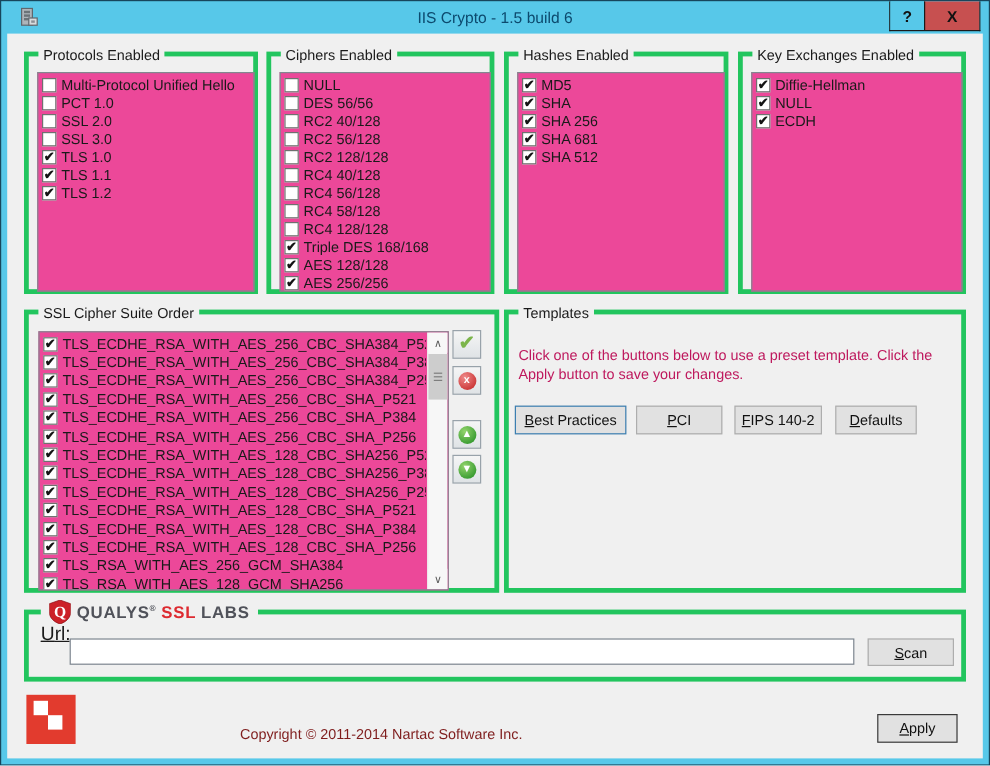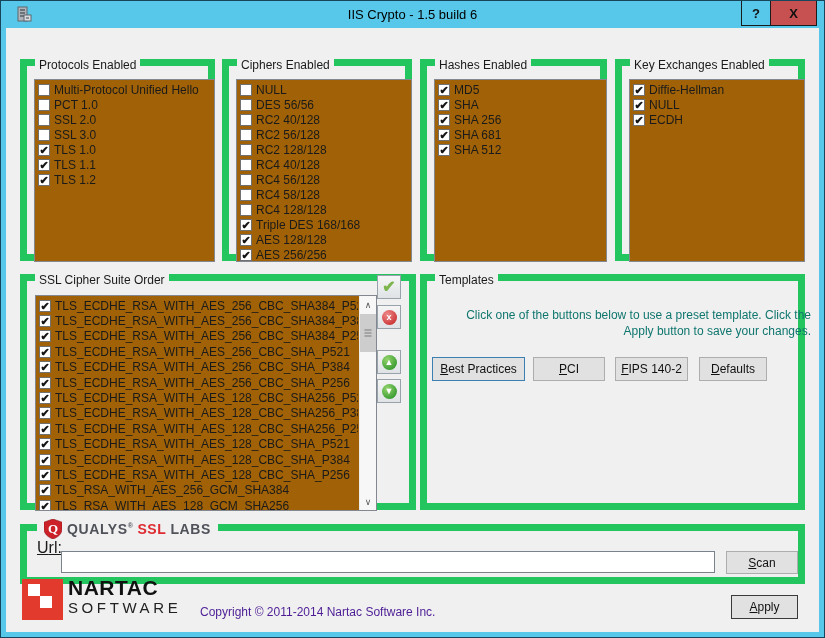--- a/index.html
+++ b/index.html
@@ -6,30 +6,30 @@
   *{box-sizing:border-box;}
   .window{
     position:relative;width:825px;height:638px;
     background:#57c8e9;border:1px solid #17465c;
     font-family:"Liberation Sans",sans-serif;color:#1a1a1a;
     overflow:hidden;
   }
   
   .titlebar{position:absolute;left:0;top:0;right:0;height:27px;}
   .app-icon{position:absolute;left:15px;top:5px;width:16px;height:16px;}
-  .title-text{position:absolute;left:0;right:0;top:6px;text-align:center;font-size:13px;color:#000000;}
+  .title-text{position:absolute;left:0;right:0;top:6px;text-align:center;font-size:13px;color:#0c4a6e;}
   .win-controls{position:absolute;top:0;right:7px;height:25px;display:flex;border:1px solid #1b1b1b;border-top:none;}
   .win-btn{display:flex;align-items:center;justify-content:center;font-weight:bold;font-size:13px;color:#111;cursor:default;}
   .help-btn{width:28px;background:#57c8e9;}
   .close-btn{width:46px;background:#c75050;border-left:1px solid #1b1b1b;}
   
   .client{position:absolute;left:5px;right:5px;top:27px;bottom:5px;background:#f0f0f0;}
-  .groupbox{position:absolute;border:7px solid #22c55e;margin-top:16px;}
+  .groupbox{position:absolute;border:4px solid #22c55e;}
   .gb-title{position:absolute;top:-8px;left:8px;background:#f0f0f0;padding:0 4px;font-size:12px;line-height:14px;white-space:nowrap;}
-  .listbox{position:absolute;background:#a16207;border:1px solid #828790;overflow:hidden;}
+  .listbox{position:absolute;background:#ec4899;border:1px solid #828790;overflow:hidden;}
   .rows{position:absolute;left:1px;top:2px;right:1px;bottom:1px;}
   .check-row{display:flex;align-items:center;height:15px;padding-left:2px;font-size:12px;white-space:nowrap;}
   .suite .check-row{height:15.4px;}
   .cb{flex:none;width:12px;height:12px;border:1px solid #707070;background:#fff;margin-right:4px;
       font-size:11px;line-height:10px;font-weight:bold;color:#141414;text-align:center;overflow:visible;}
   .cb-label{overflow:hidden;}
   
   .scrollbar{position:absolute;top:0;right:0;bottom:0;width:17px;background:#f7f7f7;border-left:1px solid #ececec;}
   .sb-btn{position:absolute;left:0;right:0;height:17px;display:flex;align-items:center;justify-content:center;
           color:#5a5a5a;font-size:9px;background:#f7f7f7;}
@@ -40,42 +40,42 @@
   
   .tool-btn{position:absolute;left:371px;width:24px;height:24px;background:linear-gradient(#f5f5f5,#dfe3e6);
             border:1px solid #98a2aa;display:flex;align-items:center;justify-content:center;}
   .icon-check{font-size:16px;line-height:16px;font-weight:bold;color:#7cb54b;}
   .circle{width:15px;height:15px;border-radius:50%;display:flex;align-items:center;justify-content:center;
           color:#fff;font-weight:bold;font-size:9px;line-height:9px;}
   .circle.red{background:radial-gradient(circle at 35% 30%,#ef8a8a,#c01d1d);}
   .circle.green{background:radial-gradient(circle at 35% 30%,#93d46c,#1d8a1f);}
   .circle .glyph{transform:translateY(-0.5px);}
   
-  .tpl-desc{position:absolute;left:8px;top:26px;width:376px;font-size:12px;line-height:16px;color:#0f766e;text-align:right;}
+  .tpl-desc{position:absolute;left:8px;top:26px;width:376px;font-size:12px;line-height:16px;color:#be185d;}
   .btn{position:absolute;height:24px;background:#e1e1e1;border:1px solid #adadad;font-size:12px;
        display:flex;align-items:center;justify-content:center;color:#111;cursor:default;font-family:"Liberation Sans",sans-serif;}
   .btn.focused{border-color:#3c7fb1;}
   .btn.default{border-color:#3a3a3a;}
   
   .q-brand{position:absolute;top:-12px;left:10px;display:flex;align-items:center;background:#f0f0f0;padding:0 7px;gap:5px;}
   .q-word{font-weight:bold;font-size:14px;letter-spacing:0.6px;color:#50525a;white-space:nowrap;}
   .q-word .reg{font-size:7px;vertical-align:super;color:#50525a;}
   .q-ssl{color:#dd2b31;margin-left:4px;}
   .q-labs{margin-left:4px;}
   .url-label{position:absolute;left:10px;top:8px;font-size:16px;text-decoration:underline;}
   .url-input{position:absolute;left:34px;top:20px;width:654px;height:22px;border:1px solid #7a838c;background:#fff;
              font-size:12px;padding:1px 4px;font-family:"Liberation Sans",sans-serif;outline:none;}
   
   .logo-square{position:absolute;left:16px;top:551px;width:41px;height:41px;background:#e23b2e;}
   .logo-square .sq{position:absolute;background:#fff;width:12px;height:12px;}
   .sq1{left:6px;top:5px;} .sq2{left:18px;top:17px;}
   .brand-lines{position:absolute;left:62px;top:549px;}
   .brand-l1{font-size:21px;font-weight:bold;letter-spacing:0.5px;line-height:21px;color:#111;}
   .brand-l2{font-size:15px;letter-spacing:3.6px;line-height:19px;color:#222;}
-  .copyright{position:absolute;left:194px;top:577px;font-size:12px;color:#4c1d95;}
+  .copyright{position:absolute;left:194px;top:577px;font-size:12px;color:#7f1d1d;}
   u{text-decoration:underline;}
 </style>
 </head>
 <body>
 
 <div class="window">
 
   <div class="titlebar">
     <svg class="app-icon" viewBox="0 0 16 16">
       <rect x="2" y="1" width="9" height="14" fill="#aeb4ba" stroke="#5f676e" stroke-width="1"></rect>
@@ -388,21 +388,17 @@
       </div>
       <div class="url-label"><u>U</u>rl:</div>
       <input class="url-input" type="text" value="" style="">
       <div class="btn" style="left:699px;top:20px;width:72px;height:23px;"><u>S</u>can</div>
     </div>
 
     <div class="logo-square">
       <div class="sq sq1"></div>
       <div class="sq sq2"></div>
     </div>
-    <div class="brand-lines">
-      <div class="brand-l1">NARTAC</div>
-      <div class="brand-l2">SOFTWARE</div>
-    </div>
     <div class="copyright">Copyright © 2011-2014 Nartac Software Inc.</div>
     <div class="btn default" style="left:725px;top:567px;width:67px;"><u>A</u>pply</div>
 
   </div>
 </div>
 
 </body></html>

